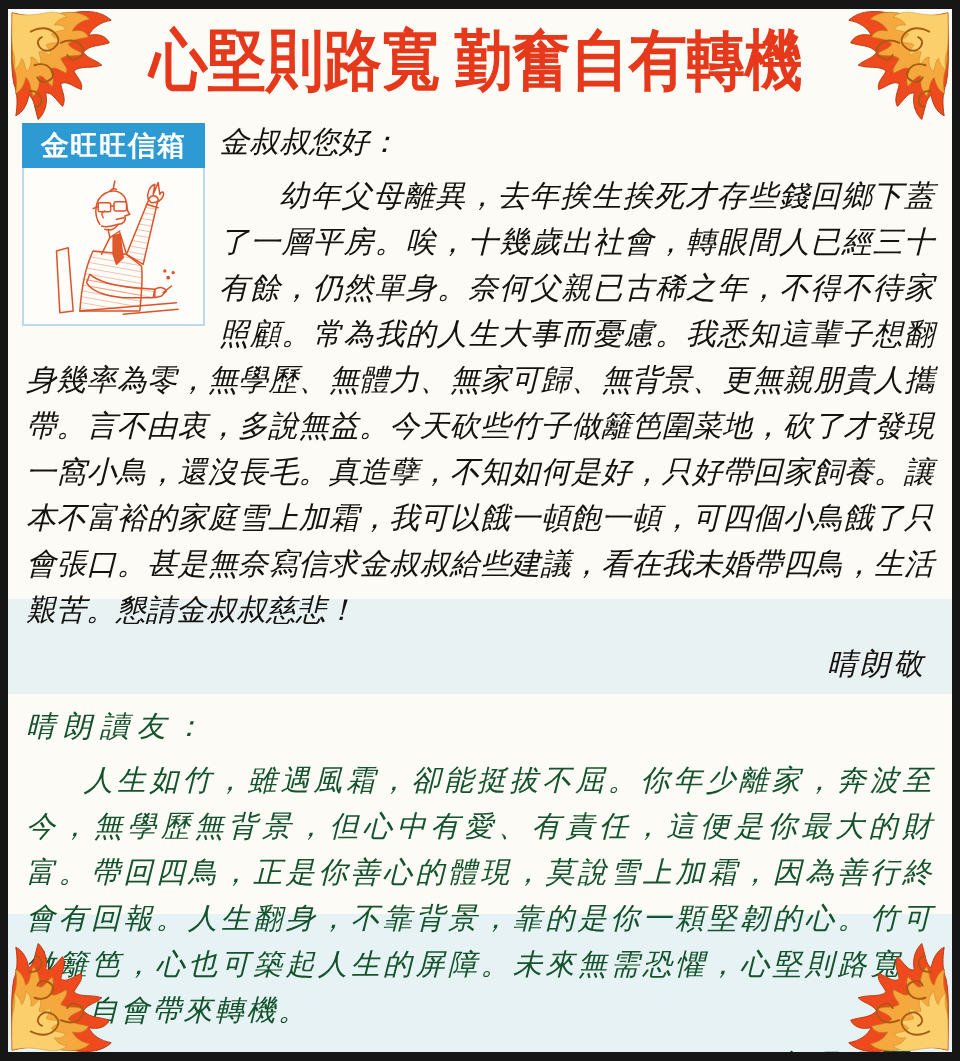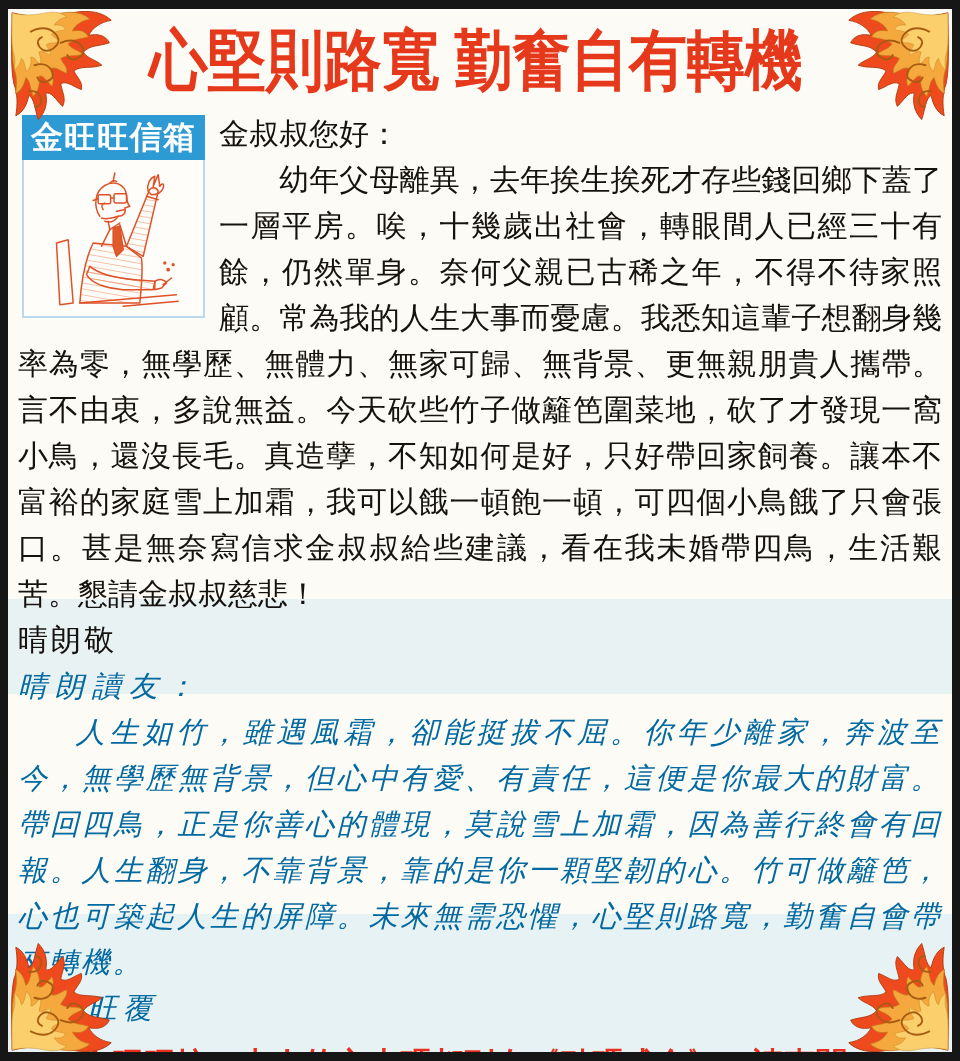--- a/index.html
+++ b/index.html
@@ -31,34 +31,34 @@
     display:inline-block;transform:scaleX(.88);transform-origin:center;
     font-size:66px;font-weight:bold;color:#e6391b;letter-spacing:0px;
   }
 
   .content{position:relative;z-index:1;padding:0 10px;}
 
   .mailbox{float:left;width:183px;margin:4px 14px 14px 4px;}
   .mailbox-header{
     background:#2d9ad4;color:#fff;text-align:center;
     font-family:"Liberation Sans","DejaVu Sans",sans-serif;
-    font-weight:bold;font-size:32px;line-height:45px;height:45px;letter-spacing:1px;
+    font-weight:bold;font-size:28px;line-height:45px;height:45px;letter-spacing:1px;
   }
   .mailbox-art{
     height:156px;background:#fffdf9;border:2px solid #bcd9ea;border-top:none;
     display:flex;align-items:center;justify-content:center;
   }
   .mailbox-art svg{width:168px;height:150px;}
 
-  .letter p,.reply p{margin:0;}
+  .letter p,.reply p{margin:8px;font-style:italic;}
   .body-text{font-size:30px;line-height:46px;color:#15120f;text-align:justify;}
   .para{text-indent:2em;}
-  .sig{padding-right:8px;letter-spacing:3px;}
+  .sig{text-align:right;padding-right:8px;letter-spacing:3px;}
 
-  .kai{font-style:italic;letter-spacing:2.5px;font-size:29px;color:#0369a1;}
+  .kai{font-style:italic;letter-spacing:2.5px;font-size:29px;color:#14532d;}
   .kai-sal{letter-spacing:8px;}
   .kai-sig{padding-right:22px;letter-spacing:6px;}
 
   .footer-note{
     position:relative;z-index:4;text-align:center;margin:12px 0 0 0;
     color:#e92f1f;font-weight:bold;font-size:31px;letter-spacing:1px;
   }
   .clear{clear:both;}
 </style>
 </head>

